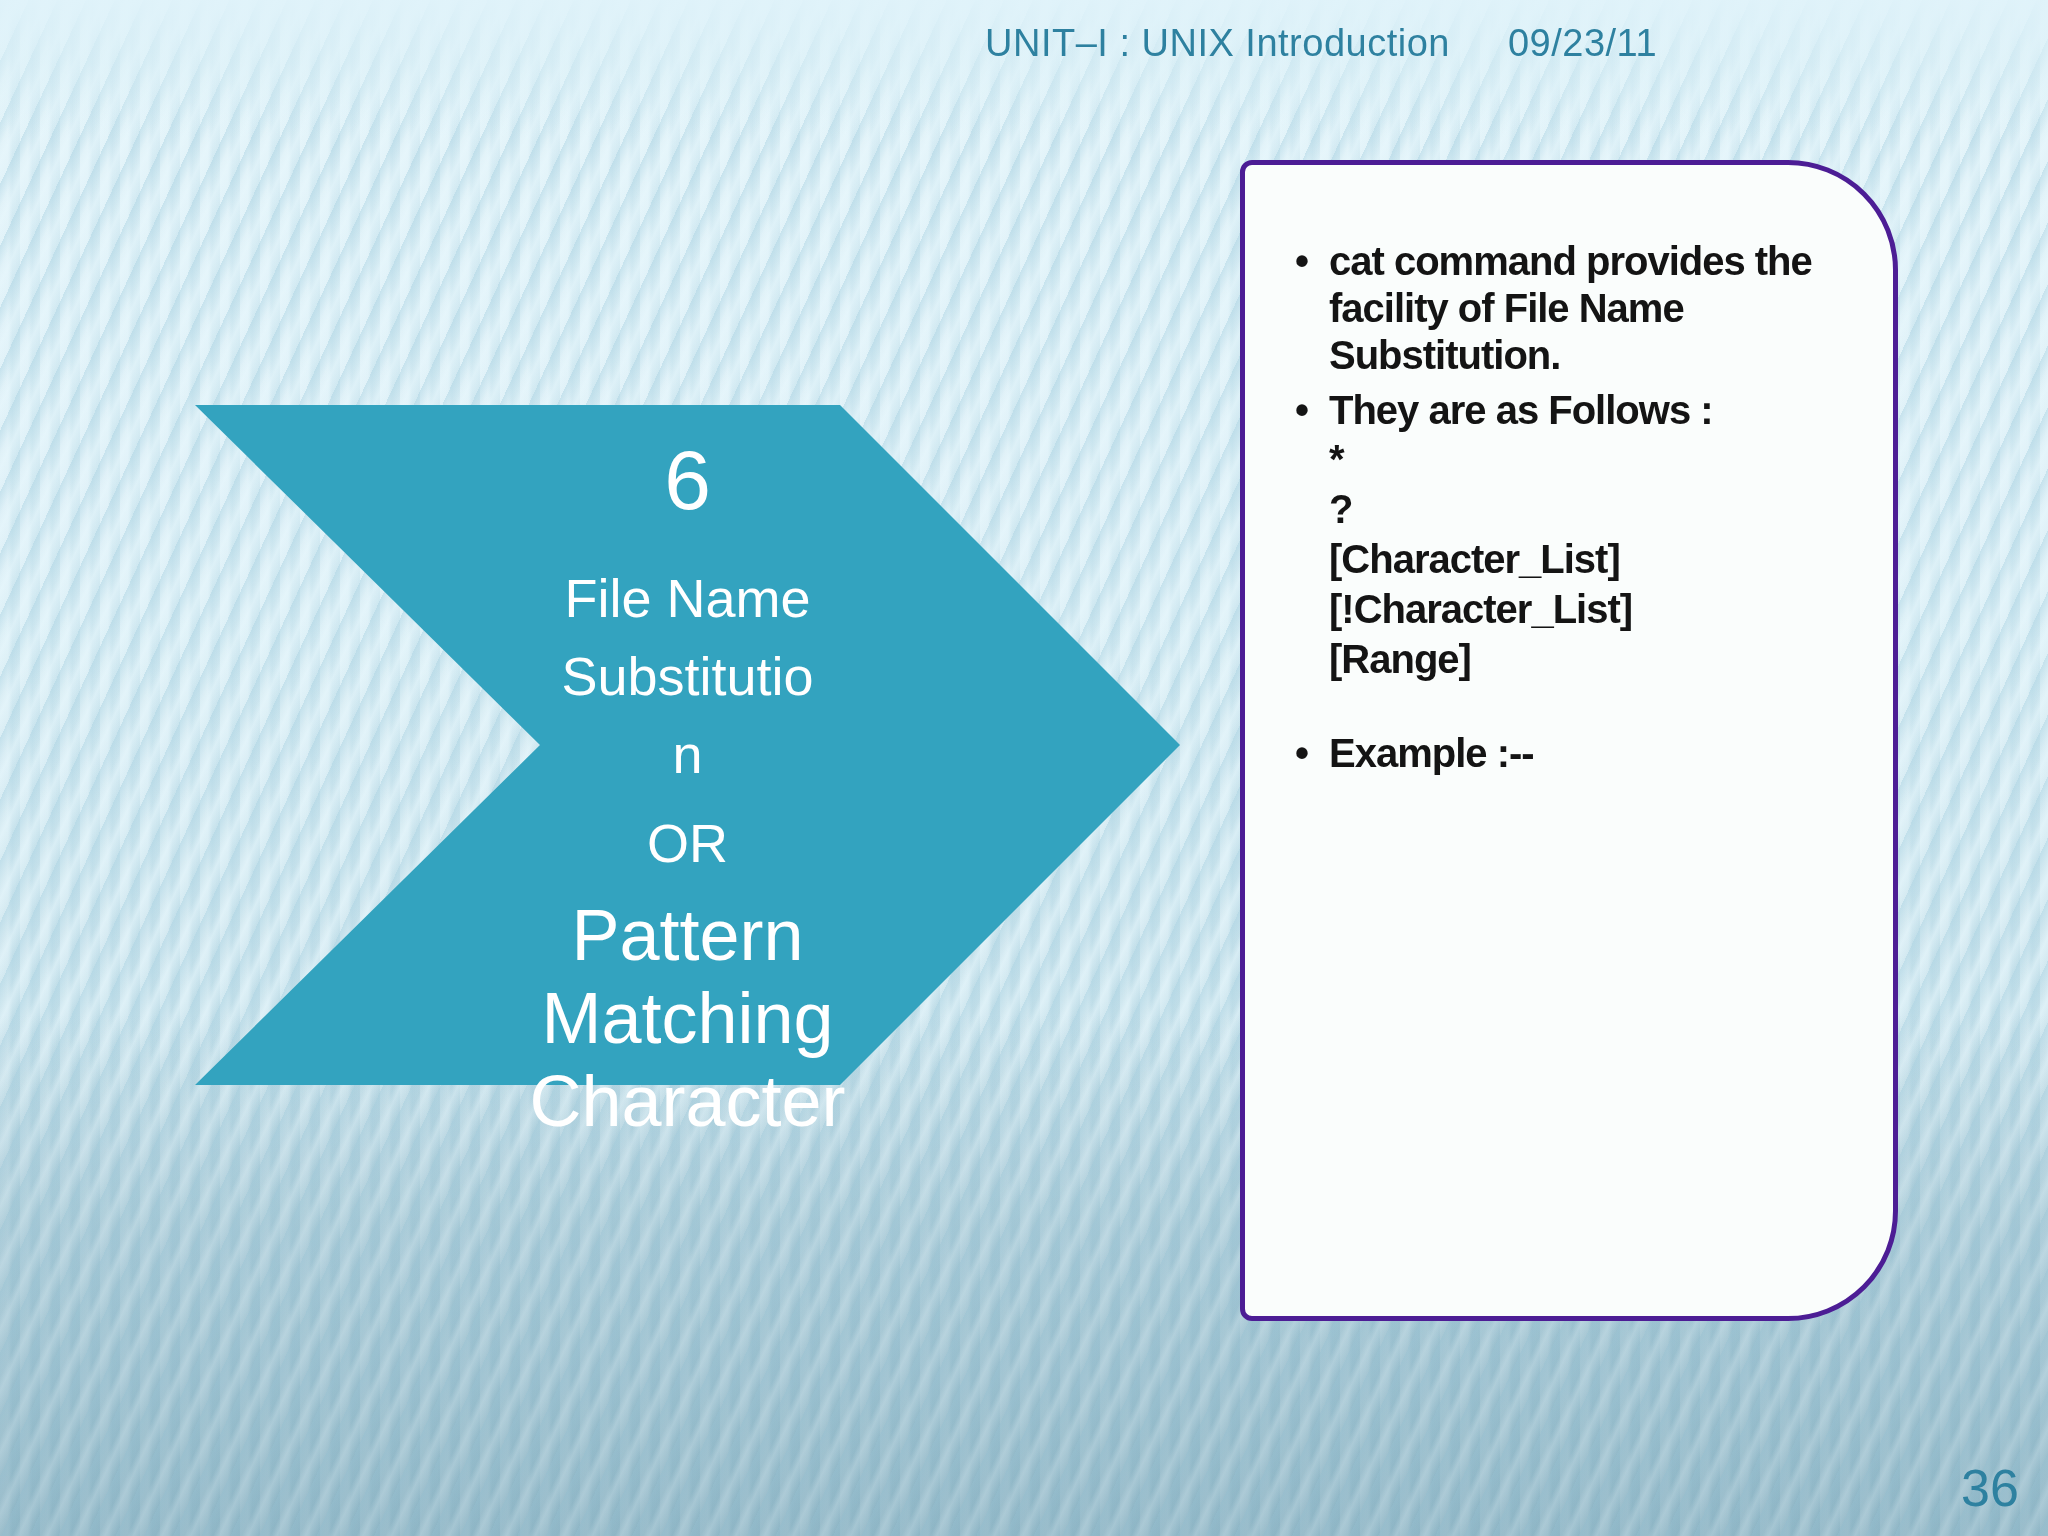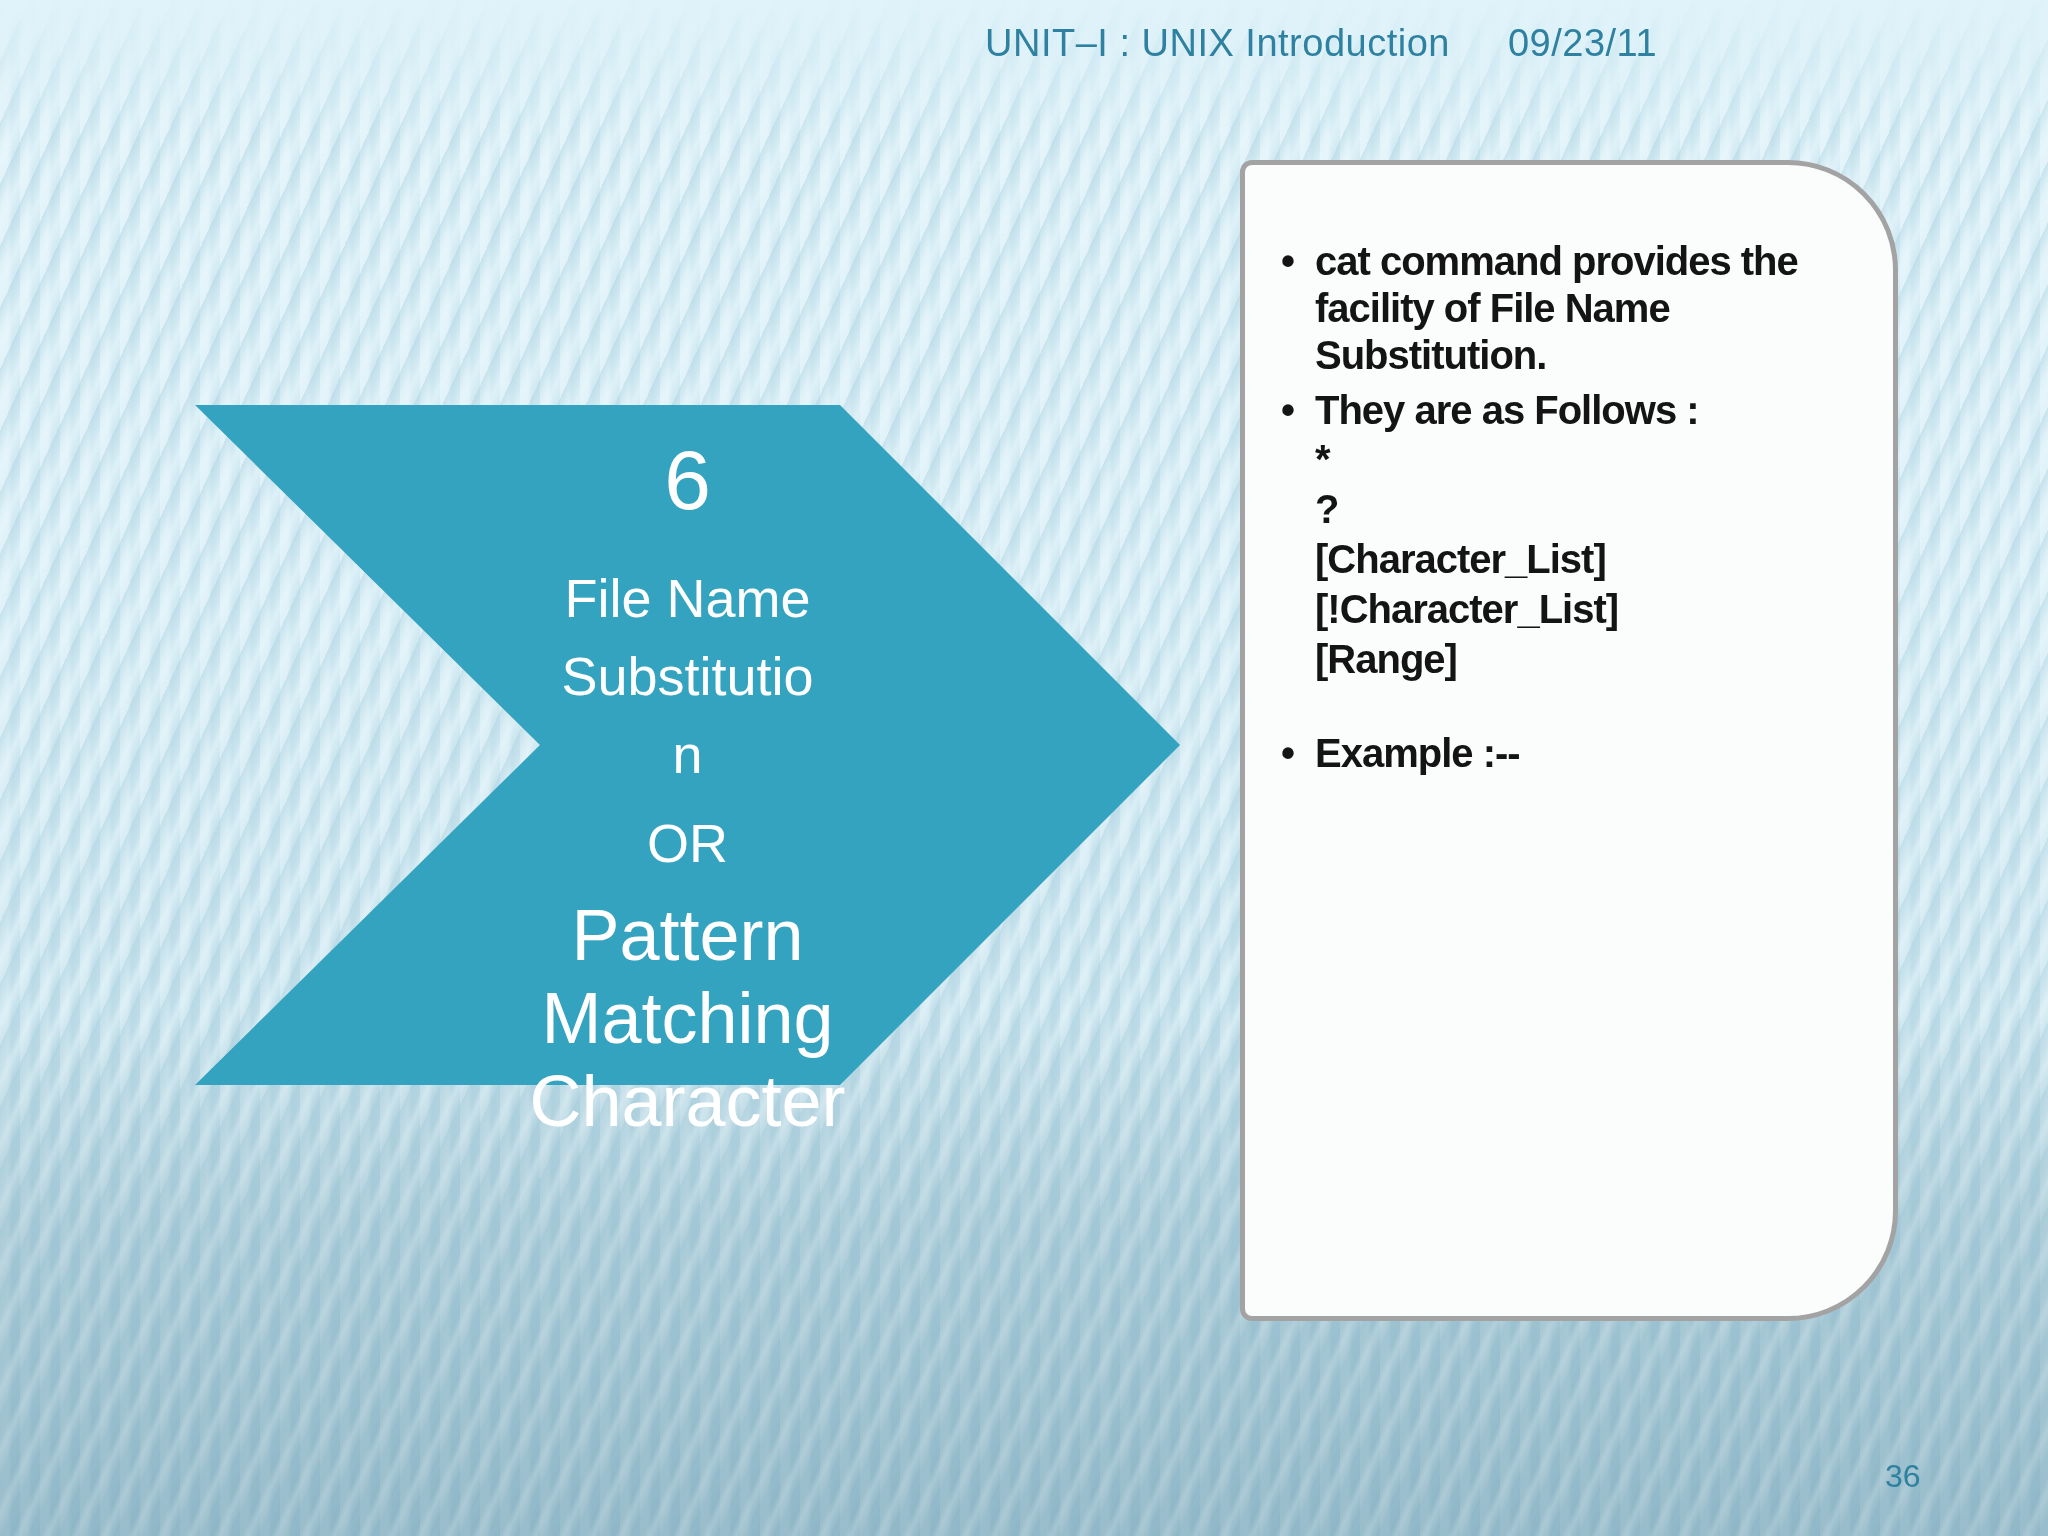--- a/index.html
+++ b/index.html
@@ -32,38 +32,38 @@
   }
   .chevron-number{font-size:84px;line-height:92px;margin-top:29px;font-weight:400;}
   .chevron-title{font-size:54px;line-height:78px;margin-top:33px;font-weight:400;}
   .chevron-or{font-size:54px;line-height:58px;margin-top:21px;font-weight:400;}
   .chevron-subtitle{font-size:72px;line-height:83px;margin-top:22px;font-weight:400;}
 
   
   .panel{
     position:absolute;left:1240px;top:160px;width:658px;height:1161px;
     box-sizing:border-box;background:#fafdfc;
-    border:5px solid #a3a3a3;
+    border:5px solid #4c1d95;
     border-radius:12px 110px 110px 12px;
-    padding:73px 28px 0 4px;
+    padding:73px 28px 0 18px;
     color:#141414;font-weight:700;letter-spacing:-1px;font-size:40px;
   }
   .row{position:relative;padding-left:66px;line-height:47px;}
   .row.bullet::before{
     content:"\2022";
     position:absolute;left:32px;top:0;line-height:inherit;
     font-weight:700;color:#141414;
   }
   .wildcards{line-height:50px;}
   .example-label{margin-top:46px;}
   .examples{margin-top:52px;}
   .examples .row{margin-bottom:27px;}
 
   
-  .page-number{position:absolute;left:1885px;top:1458px;color:#2e81a0;font-size:32px;}
+  .page-number{position:absolute;left:1961px;top:1458px;color:#2e81a0;font-size:52px;}
 </style>
 </head>
 <body>
 
 <div class="slide-header">
   <span>UNIT–I : UNIX Introduction</span>
   <span>09/23/11</span>
 </div>
 
 <div class="chevron-wrap">

